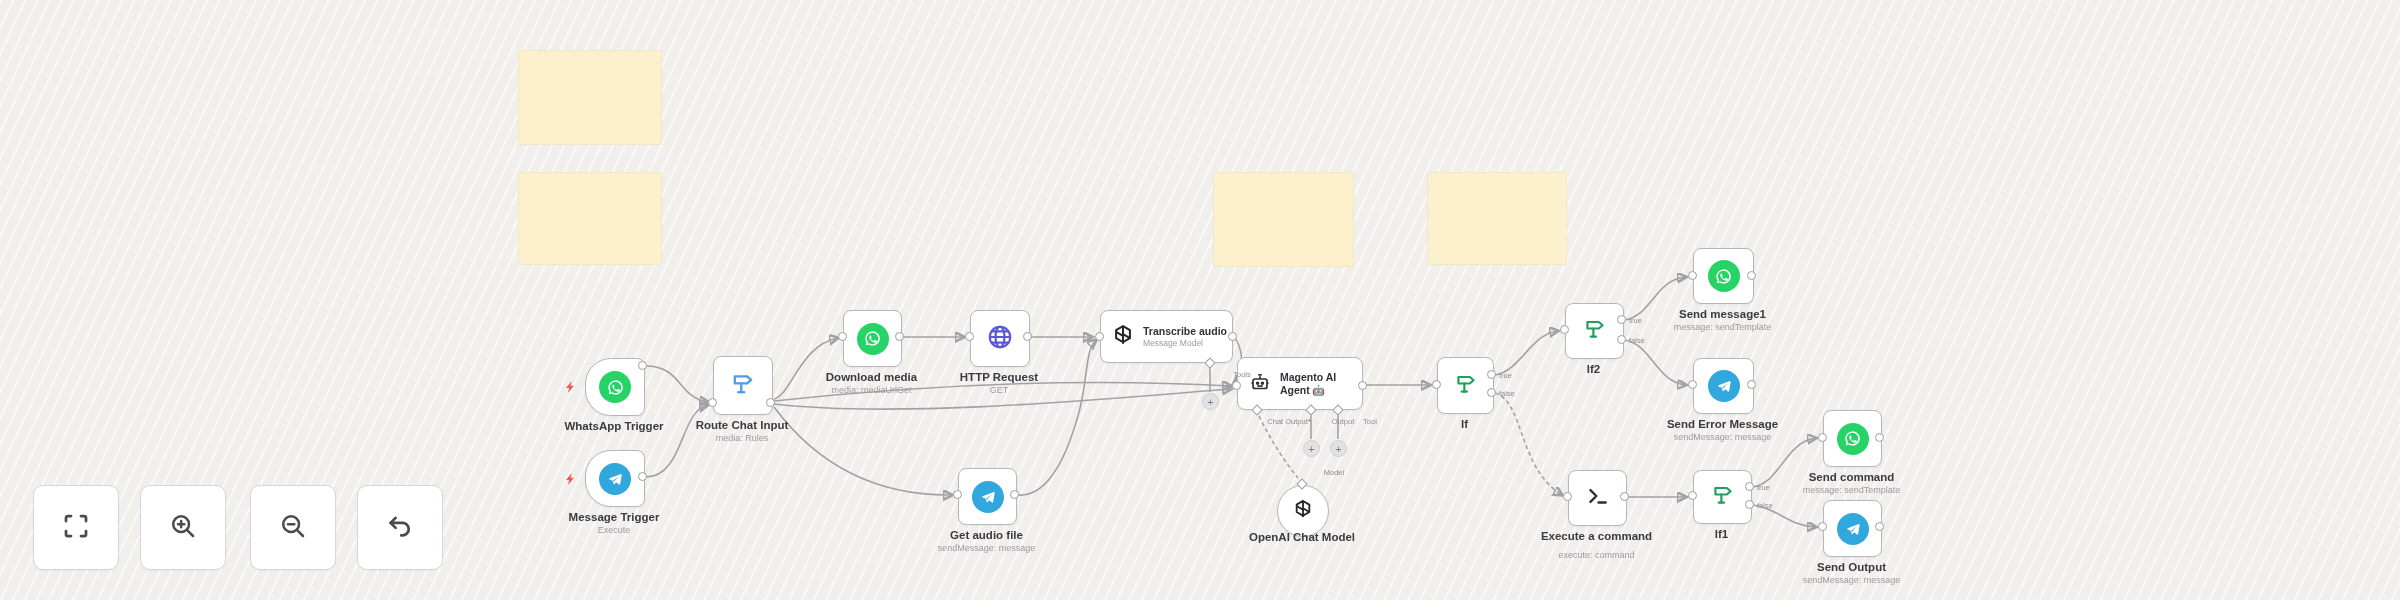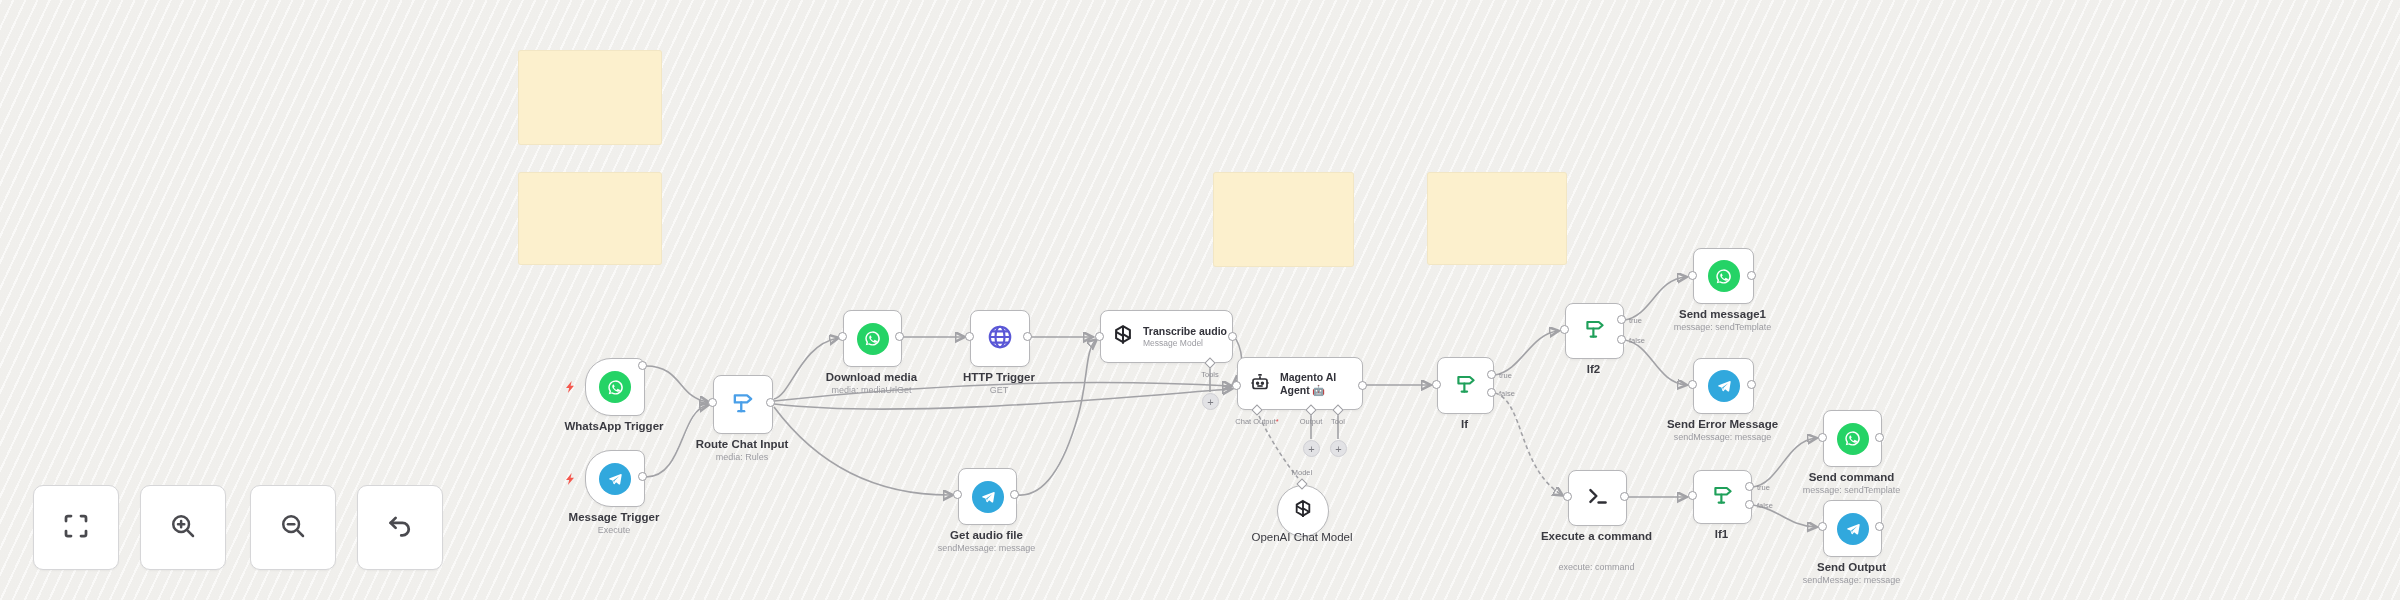--- a/index.html
+++ b/index.html
@@ -36,21 +36,21 @@
   .wtitle{font-size:10.5px;font-weight:700;color:#32323a;line-height:1.2;}
   .wsub{font-size:8.5px;color:#9b9ba1;margin-top:1px;}
   .cicon{border-radius:50%;display:flex;align-items:center;justify-content:center;}
   .bolt{position:absolute;}
   
   .port{position:absolute;width:9px;height:9px;border-radius:50%;background:#fff;border:1.5px solid #9d9da2;box-sizing:border-box;}
   .dport{position:absolute;width:8px;height:8px;background:#fff;border:1.4px solid #9d9da2;transform:rotate(45deg);box-sizing:border-box;}
   .plus{position:absolute;width:17px;height:17px;border-radius:50%;background:#e2e2e5;border:1px solid #cfcfd4;
         display:flex;align-items:center;justify-content:center;font-size:11px;color:#7c7c83;box-sizing:border-box;}
   .portlabel{position:absolute;font-size:7.5px;color:#8d8d93;white-space:nowrap;}
-  .portlabel.center{transform:translateX(-50%);}
+  .portlabel.center{transform:translateX(-50%);margin-left:32px;}
   .req{color:#e0484d;}
   
   svg.edges{position:absolute;left:0;top:0;pointer-events:none;}
   svg.edges path{stroke:#a2a2a6;stroke-width:1.6;fill:none;}
   svg.edges path.dashed{stroke-dasharray:4 3;}
   
   .toolbar-btn{
     position:absolute;width:84px;height:83px;background:#fff;border:1.5px solid #d6d6d8;border-radius:10px;
     display:flex;align-items:center;justify-content:center;box-shadow:0 1px 2px rgba(0,0,0,.04);cursor:pointer;
   }
@@ -121,21 +121,21 @@
       <span class="cicon" style="width:32px;height:32px;background:#31a8dd">
         <svg width="18" height="18" viewBox="0 0 24 24">
             <path fill="#fff" d="M19.8 5.4L4.9 11.1c-.8.3-.8 1.4 0 1.7l3.7 1.2 1.4 4.3c.2.7 1.1.9 1.6.3l1.9-2.2 3.8 2.8c.6.4 1.5.1 1.6-.7l2-11.9c.1-.9-.7-1.6-1.6-1.2zM9.6 13.9l8-5.5-6.5 6.4-.2 2.5z"></path>
           </svg>
       </span>
     </div>
     <div class="nlabel" style="top:61px">Message Trigger</div>
     <div class="nsub" style="top:75px">Execute</div>
   </div>
 
-  <div class="node" style="left:713px;top:375px;width:58px">
+  <div class="node" style="left:713px;top:356px;width:58px">
     <div class="box" style="width:58px;height:57px">
       <span>
         <svg width="28" height="28" viewBox="0 0 24 24" fill="none" stroke="#4a9fe8" stroke-width="2" stroke-linejoin="round" stroke-linecap="round">
             <path d="M5 5.5h10.5l3.5 3-3.5 3H5z"></path>
             <path d="M10.5 11.5V19"></path>
             <path d="M8 19h5"></path>
           </svg>
       </span>
     </div>
     <div class="nlabel" style="top:63px">Route Chat Input</div>
@@ -157,21 +157,21 @@
   <div class="node" style="left:970px;top:310px;width:58px">
     <div class="box" style="width:58px;height:55px">
       <span>
         <svg width="30" height="30" viewBox="0 0 24 24" fill="none" stroke="#5a57d6" stroke-width="1.7">
             <circle cx="12" cy="12" r="8.2"></circle>
             <ellipse cx="12" cy="12" rx="3.6" ry="8.2"></ellipse>
             <path d="M3.8 12h16.4M5 7.5h14M5 16.5h14"></path>
           </svg>
       </span>
     </div>
-    <div class="nlabel" style="top:61px">HTTP Trigger</div>
+    <div class="nlabel" style="top:61px">HTTP Request</div>
     <div class="nsub" style="top:75px">GET</div>
   </div>
 
   <div class="node" style="left:1100px;top:310px;width:133px">
     <div class="box wide" style="width:133px;height:53px">
       <span style="margin-right:8px">
         <svg width="24" height="24" viewBox="0 0 24 24" fill="none" stroke="#26262b" stroke-width="2">
             <path d="M12 3.2l6.9 4v8l-6.9 4-6.9-4v-8z"></path>
             <path d="M12 3.2v8l6.9 4M12 20.8v-8L5.1 8.8"></path>
           </svg>
@@ -215,21 +215,21 @@
 
   <div class="node" style="left:1277px;top:485px;width:50px">
     <div class="box circle" style="width:50px;height:50px">
       <span>
         <svg width="22" height="22" viewBox="0 0 24 24" fill="none" stroke="#26262b" stroke-width="2">
             <path d="M12 3.2l6.9 4v8l-6.9 4-6.9-4v-8z"></path>
             <path d="M12 3.2v8l6.9 4M12 20.8v-8L5.1 8.8"></path>
           </svg>
       </span>
     </div>
-    <div class="nlabel" style="top:46px;font-weight:400">OpenAI Chat Model</div>
+    <div class="nlabel" style="top:46px;font-weight:700">OpenAI Chat Model</div>
   </div>
 
   <div class="node" style="left:1437px;top:357px;width:55px">
     <div class="box" style="width:55px;height:55px">
       <span>
         <svg width="26" height="26" viewBox="0 0 24 24" fill="none" stroke="#1fa05a" stroke-width="2" stroke-linejoin="round" stroke-linecap="round">
             <path d="M5 5.5h10.5l3.5 3-3.5 3H5z"></path>
             <path d="M10.5 11.5V19"></path>
             <path d="M8 19h5"></path>
           </svg>
@@ -278,21 +278,21 @@
   <div class="node" style="left:1568px;top:470px;width:57px">
     <div class="box" style="width:57px;height:54px">
       <span>
         <svg width="26" height="26" viewBox="0 0 24 24" fill="none" stroke="#2f2f35" stroke-width="2.2" stroke-linecap="round" stroke-linejoin="round">
             <path d="M5 6.5l5.5 5.5L5 17.5"></path>
             <path d="M12.5 18h6.5"></path>
           </svg>
       </span>
     </div>
     <div class="nlabel" style="top:60px">Execute a command</div>
-    <div class="nsub" style="top:92px">execute: command</div>
+    <div class="nsub" style="top:80px">execute: command</div>
   </div>
 
   <div class="node" style="left:1693px;top:470px;width:57px">
     <div class="box" style="width:57px;height:52px">
       <span>
         <svg width="26" height="26" viewBox="0 0 24 24" fill="none" stroke="#1fa05a" stroke-width="2" stroke-linejoin="round" stroke-linecap="round">
             <path d="M5 5.5h10.5l3.5 3-3.5 3H5z"></path>
             <path d="M10.5 11.5V19"></path>
             <path d="M8 19h5"></path>
           </svg>

